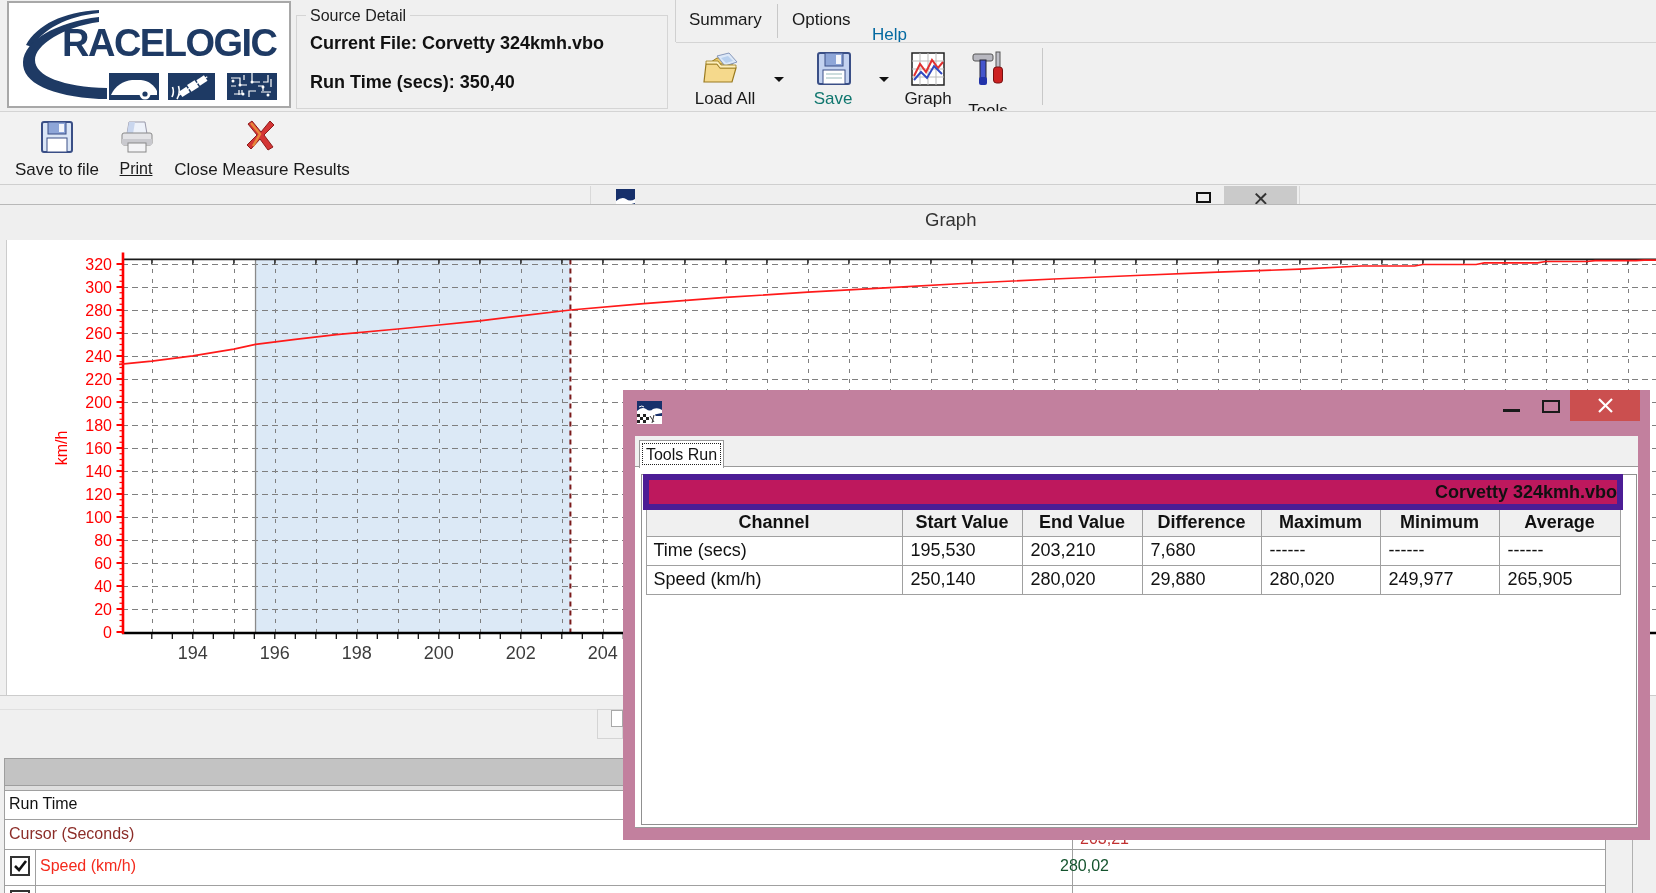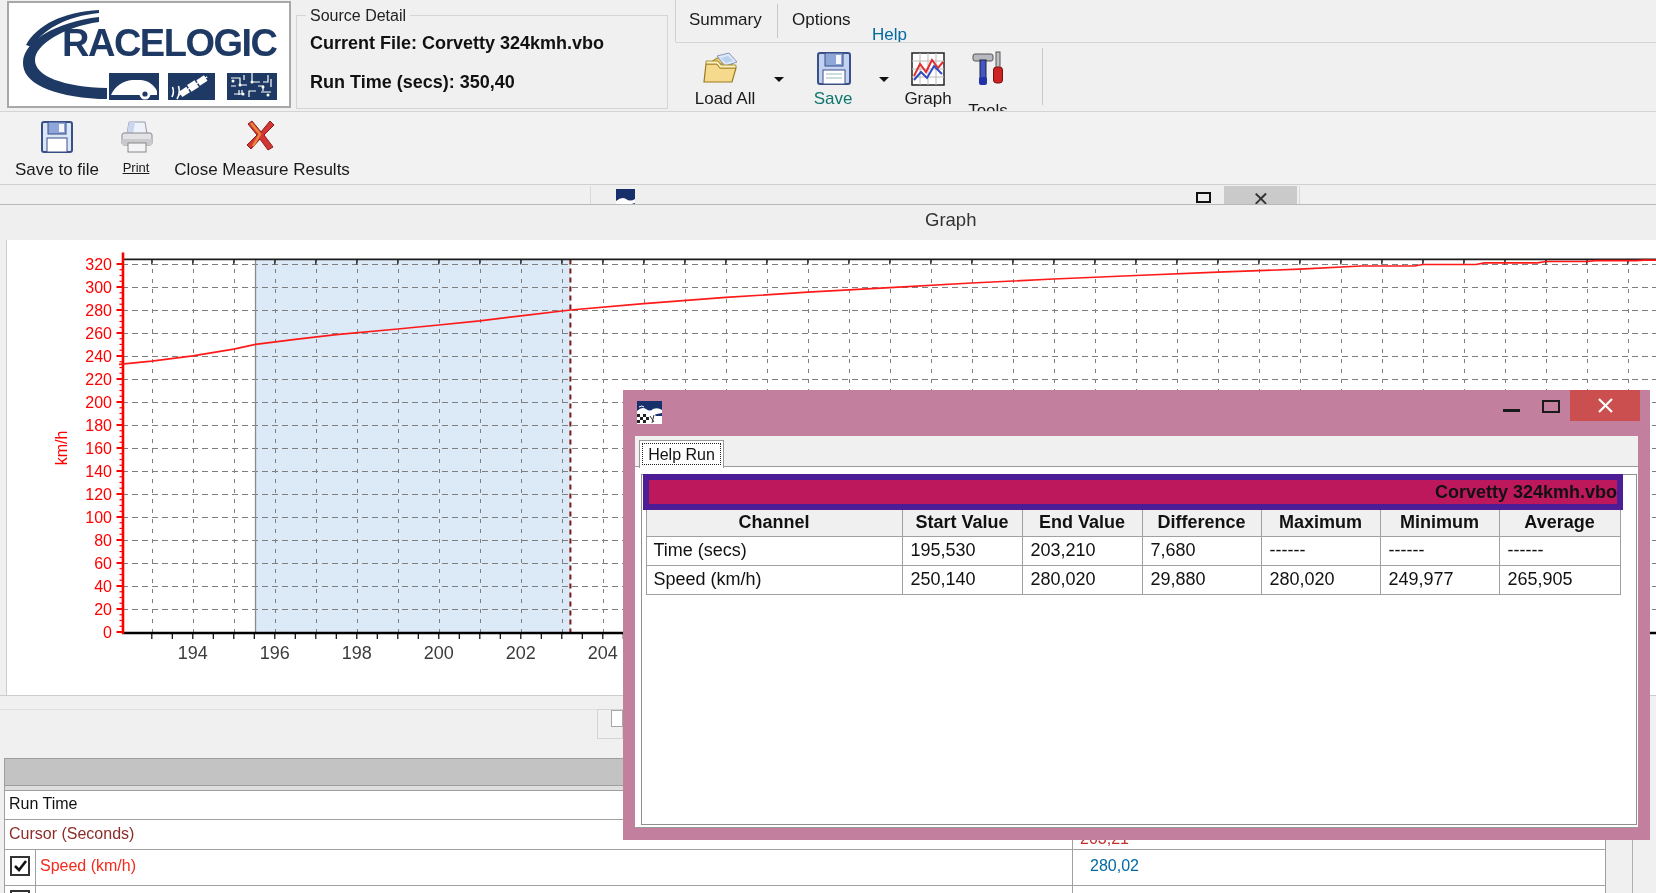--- a/index.html
+++ b/index.html
@@ -131,21 +131,21 @@
 
   <div class="abs" style="left:119px;top:120px;">
     <svg width="36" height="36" viewBox="0 0 36 36">
       <path d="M 10 2 L 26 2 L 28 14 L 8 14 Z" fill="#eef2fa" stroke="#99a" stroke-width="1"></path>
       <path d="M 10 2 L 16 2 L 14 14 L 8 14 Z" fill="#c9d6ee"></path>
       <rect x="3" y="13" width="30" height="12" rx="2" fill="#e3e3e6" stroke="#888" stroke-width="1"></rect>
       <rect x="3" y="19" width="30" height="6" fill="#c9c9ce"></rect>
       <rect x="9" y="23" width="18" height="9" fill="#f4f4f6" stroke="#888" stroke-width="1"></rect>
     </svg>
   </div>
-  <div class="abs" style="left:106px;top:160px;width:60px;text-align:center;font-size:13px;color:#1a1a1a;text-decoration:underline;">Print</div>
+  <div class="abs" style="left:106px;top:160px;width:60px;text-align:center;font-size:16px;color:#1a1a1a;text-decoration:underline;">Print</div>
 
   <div class="abs" style="left:243px;top:118px;">
     <svg width="36" height="36" viewBox="0 0 36 36">
       <path d="M 5 6 L 9 3 L 18 14 L 27 3 L 31 7 L 21 17 L 30 29 L 25 32 L 17 21 L 8 31 L 4 27 L 14 17 Z" fill="#d43535" stroke="#8c1c1c" stroke-width="1"></path>
       <path d="M 8 5 L 17 16 L 10 28" stroke="#e8883a" stroke-width="2.4" fill="none"></path>
     </svg>
   </div>
   <div class="abs" style="left:172px;top:160px;width:180px;text-align:center;font-size:17px;color:#1a1a1a;">Close Measure Results</div>
 
   <div class="abs" style="left:590px;top:186px;width:710px;height:18px;background:#efefef;border-left:1px solid #d9d9d9;border-right:1px solid #d9d9d9;"></div>
@@ -446,21 +446,21 @@
   <div class="abs" style="left:1632px;top:757px;width:1px;height:136px;background:#b0b0b0;"></div>
 
   <div class="abs" style="left:9px;top:795px;font-size:16px;color:#111;">Run Time</div>
   <div class="abs" style="left:9px;top:825px;font-size:16px;color:#8c2d28;">Cursor (Seconds)</div>
   <div class="abs" style="left:1080px;top:830px;font-size:16px;color:#c03030;">203,21</div>
   <div class="abs" style="left:10px;top:856px;width:20px;height:20px;background:#fff;border:2px solid #333;"></div>
   <div class="abs" style="left:10px;top:856px;"><svg width="20" height="20">
         <polyline points="5,10 9,14 16,5" fill="none" stroke="#111" stroke-width="2.6"></polyline>
       </svg></div>
   <div class="abs" style="left:40px;top:857px;font-size:16px;color:#f42a1d;">Speed (km/h)</div>
-  <div class="abs" style="left:1090px;top:857px;font-size:16px;color:#0369a1;">280,02</div>
+  <div class="abs" style="left:1060px;top:857px;font-size:16px;color:#14532d;">280,02</div>
   <div class="abs" style="left:10px;top:890px;width:20px;height:10px;background:#fff;border:2px solid #333;"></div>
 
   <div id="dlg" class="abs" style="left:623px;top:390px;width:1027px;height:450px;background:#c2809e;">
 
     <div class="abs" style="left:14px;top:11px;width:25px;height:23px;">
       <svg width="25" height="23" viewBox="0 0 25 23">
         <rect width="25" height="23" fill="#fff"></rect>
         <rect width="25" height="15" fill="#17306b"></rect>
         <path d="M 0 10 Q 5 5 9 8 T 16 8 Q 21 6 25 9 L 25 12 Q 14 15 0 14 Z" fill="#fff"></path>
         <path d="M 2 6 q 3 -2 5 0" stroke="#fff" stroke-width="1" fill="none"></path>
@@ -483,21 +483,21 @@
     <div class="abs" style="left:947px;top:0;width:70px;height:31px;background:#cb4f4f;"></div>
     <div class="abs" style="left:975px;top:8px;"><svg width="15" height="15">
           <line x1="1" y1="1" x2="14" y2="14" stroke="#fff" stroke-width="2.2"></line>
           <line x1="14" y1="1" x2="1" y2="14" stroke="#fff" stroke-width="2.2"></line>
         </svg></div>
 
     <div class="abs" style="left:12px;top:46px;width:1003px;height:392px;background:#fff;"></div>
 
     <div class="abs" style="left:12px;top:46px;width:1003px;height:31px;background:#f0f0f0;border-bottom:1px solid #9a9a9a;"></div>
     <div class="abs" style="left:16px;top:50px;width:85px;height:28px;background:#fff;border:1px solid #9a9a9a;border-bottom:none;"></div>
-    <div class="abs" style="left:19px;top:53px;width:79px;height:22px;border:1px dotted #222;font-size:16px;color:#111;text-align:center;line-height:21px;">Help Run</div>
+    <div class="abs" style="left:19px;top:53px;width:79px;height:22px;border:1px dotted #222;font-size:16px;color:#111;text-align:center;line-height:21px;">Tools Run</div>
 
     <div class="abs" style="left:18px;top:84px;width:996px;height:351px;background:#fff;border:1px solid #909090;"></div>
 
     <div class="abs" style="left:20px;top:84px;width:973px;">
       <table style="border-collapse:collapse;width:975px;font-size:18px;color:#111;table-layout:fixed;">
         <colgroup>
             <col style="width:256px">
             <col style="width:120px">
             <col style="width:120px">
             <col style="width:119px">

